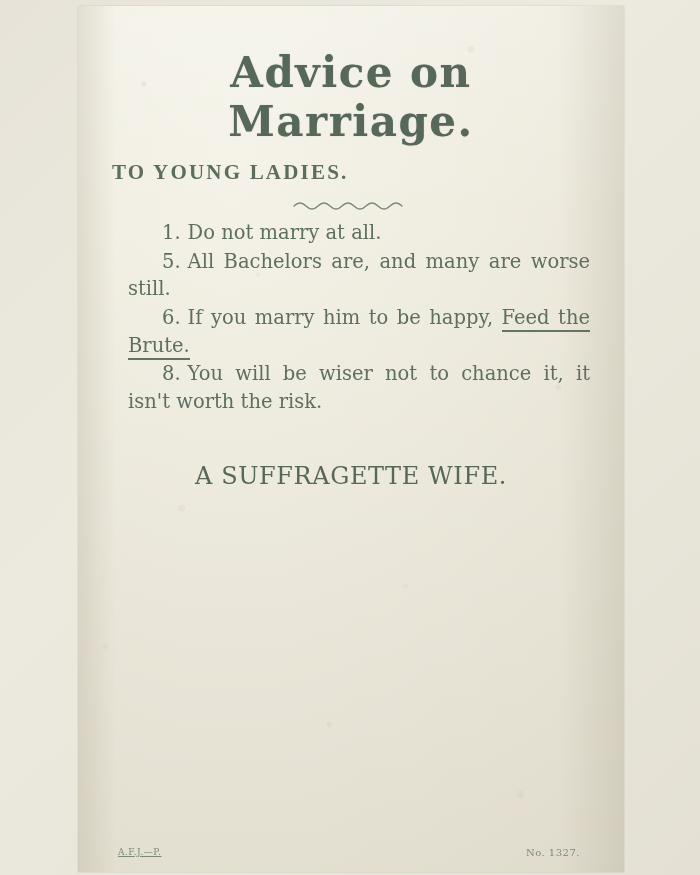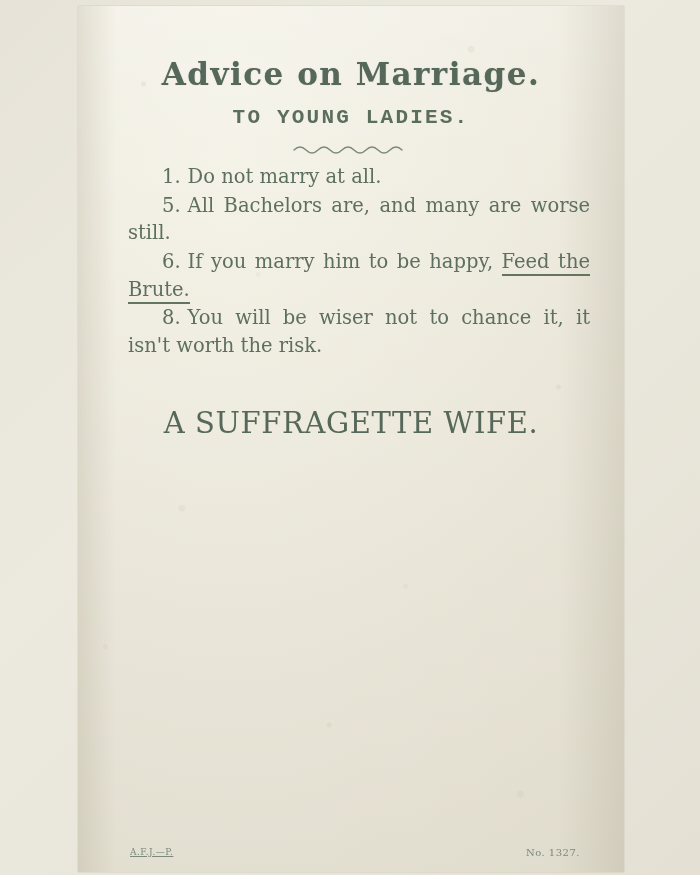--- a/index.html
+++ b/index.html
@@ -63,29 +63,28 @@
   .content {
     position: relative;
     z-index: 2;
     padding: 34px 34px 0 34px;
     color: #5f7060;
   }
   .title {
     text-align: center;
     font-family: "DejaVu Serif", serif;
     font-weight: bold;
-    font-size: 31px;
+    font-size: 42px;
     letter-spacing: 1.5px;
     color: #56685a;
-    margin: 16px 0 0 0;
+    margin: 8px 0 0 0;
     text-shadow: 0 0 1px rgba(86,104,90,0.35);
   }
   .subtitle {
-    text-align: center;
-    font-family: Liberation Mono, monospace;
+    font-family: Liberation Serif, serif;
     font-weight: bold;
     font-size: 21px;
     letter-spacing: 2.2px;
     color: #5b6d5d;
     margin: 14px 0 12px 0;
   }
   .rule-orn {
     text-align: center;
     margin: 10px 0 6px 0;
     height: 16px;
@@ -108,39 +107,39 @@
   .num {
     margin-right: 7px;
   }
   .underline-brute {
     border-bottom: 2px solid #64755f;
     padding-bottom: 1px;
   }
   .signature {
     text-align: center;
     font-family: "DejaVu Serif", serif;
-    font-size: 29px;
+    font-size: 24px;
     letter-spacing: 0.6px;
     color: #56685a;
     margin-top: 46px;
   }
   .footline {
     position: absolute;
     left: 34px;
     right: 34px;
     bottom: 14px;
     display: flex;
     justify-content: space-between;
     font-family: "DejaVu Serif", serif;
     font-size: 9px;
     letter-spacing: 0.5px;
     color: #7b8a79;
     z-index: 2;
   }
-  .footline .left { margin-left: 18px; text-decoration: underline; }
+  .footline .left { margin-left: 6px; text-decoration: underline; }
   .footline .right { margin-right: 10px; font-size: 10px; }
 </style>
 </head>
 <body>
 
 <div class="page">
   <div class="leaflet">
     <div class="content">
 
       <h1 class="title">Advice on Marriage.</h1>

